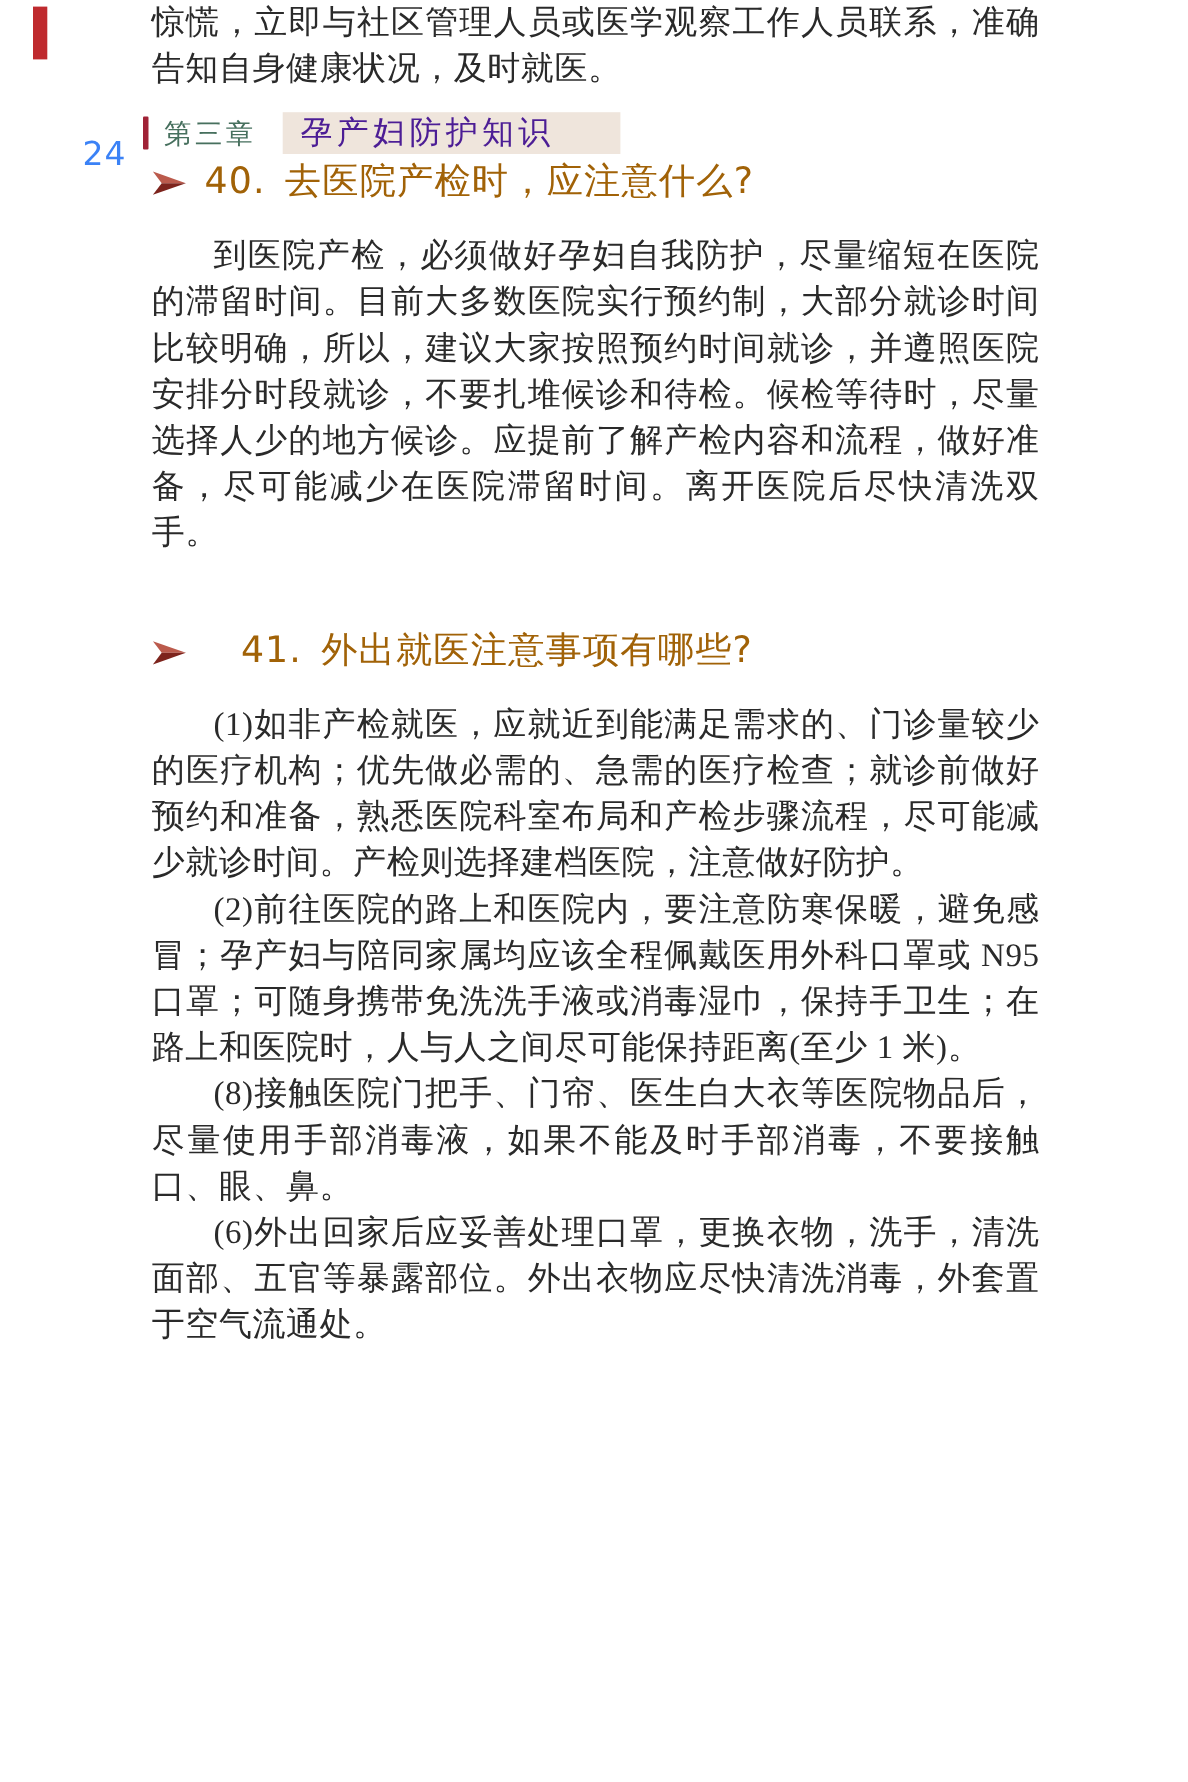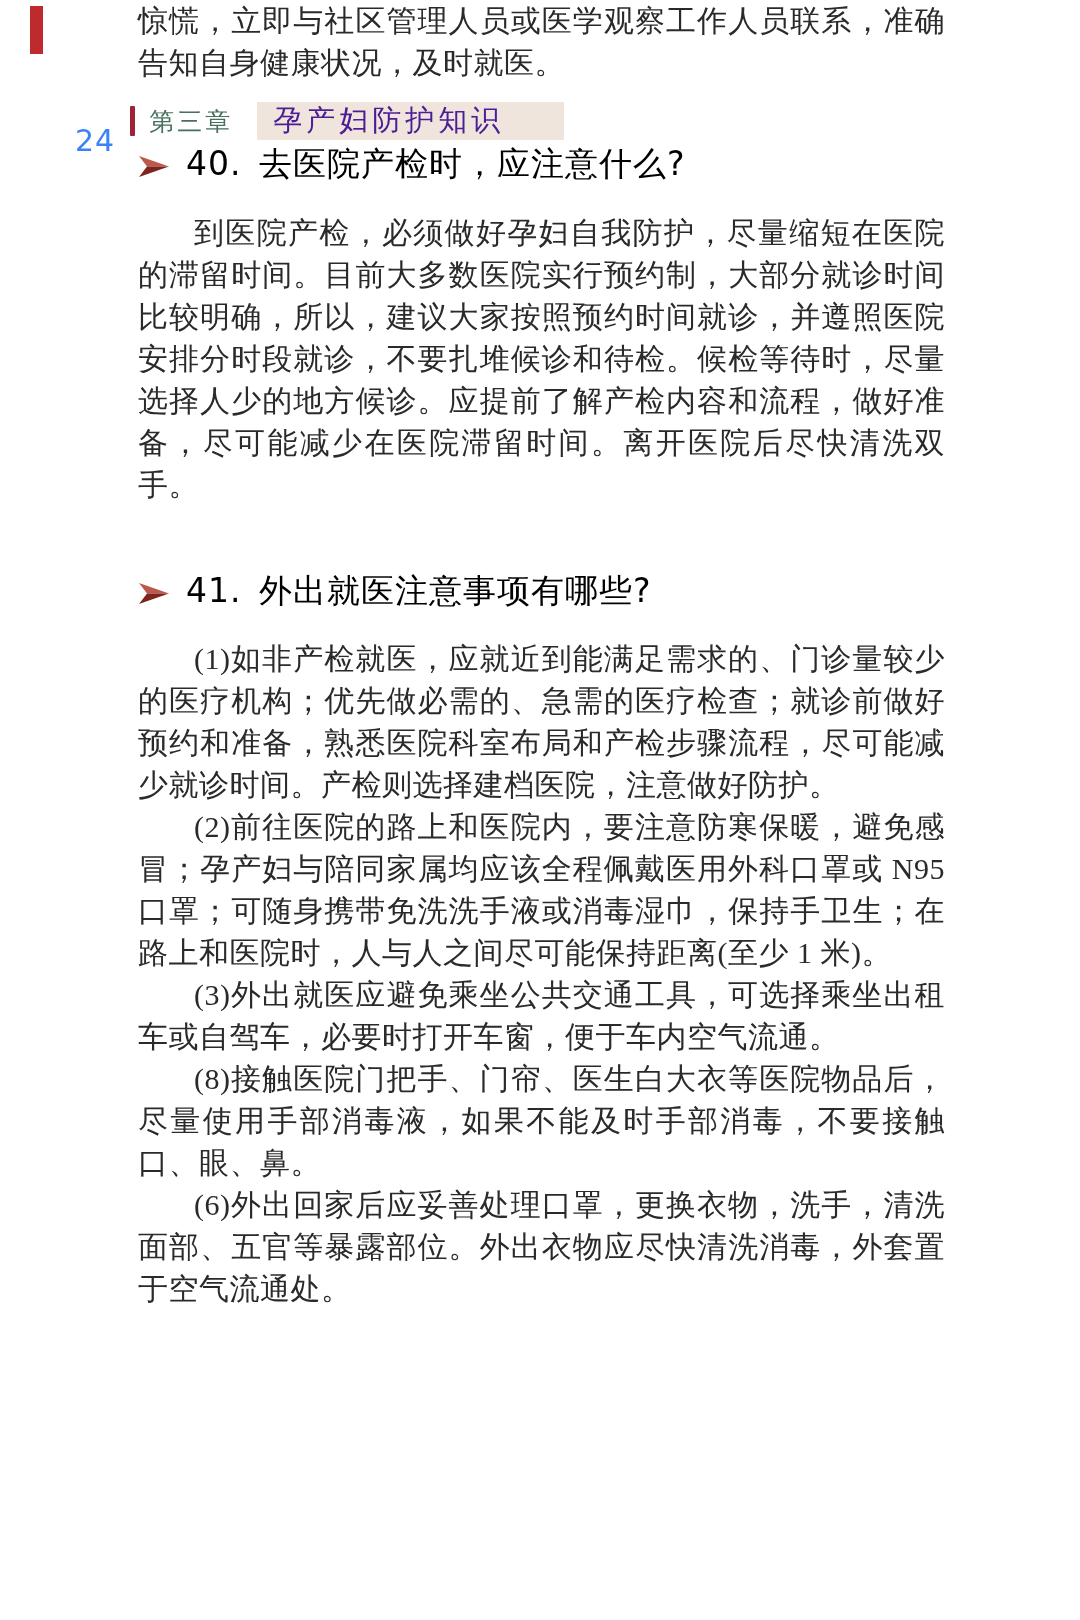--- a/index.html
+++ b/index.html
@@ -53,26 +53,26 @@
     letter-spacing:0.5px;
   }
   p.indent { text-indent:56px; }
   p.intro { }
   h2.section-heading {
     display:flex; align-items:center;
     margin:0;
     font-family:"DejaVu Sans","Liberation Sans",sans-serif;
     font-weight:500;
     font-size:33px; line-height:46px;
-    color:#000000;
+    color:#a16207;
     letter-spacing:1px;
     word-spacing:6px;
   }
   h2.first { margin-top:57px; margin-bottom:25px; }
-  h2.second { margin-top:62px; margin-bottom:24px; }
+  h2.second { margin-top:62px; margin-bottom:24px;gap:33px; }
   .arrow-wrap {
     display:inline-flex; align-items:center;
     margin-right:16px; margin-top:4px;
     flex:0 0 auto;
   }
 </style>
 </head>
 <body>
 
 <div class="page">
@@ -109,18 +109,17 @@
         <svg width="32" height="25" viewBox="0 0 32 25" aria-hidden="true">
           <polygon points="1,2 31,12.5 9,12.5" fill="#bb5a4c"></polygon>
           <polygon points="9,12.5 31,12.5 1,23" fill="#7d241d"></polygon>
         </svg>
       </span>
       <span>41. 外出就医注意事项有哪些?</span>
     </h2>
 
     <p class="body-para indent">(1)如非产检就医，应就近到能满足需求的、门诊量较少的医疗机构；优先做必需的、急需的医疗检查；就诊前做好预约和准备，熟悉医院科室布局和产检步骤流程，尽可能减少就诊时间。产检则选择建档医院，注意做好防护。</p>
     <p class="body-para indent">(2)前往医院的路上和医院内，要注意防寒保暖，避免感冒；孕产妇与陪同家属均应该全程佩戴医用外科口罩或 N95 口罩；可随身携带免洗洗手液或消毒湿巾，保持手卫生；在路上和医院时，人与人之间尽可能保持距离(至少 1 米)。</p>
-    <p class="body-para indent">(3)外出就医应避免乘坐公共交通工具，可选择乘坐出租车或自驾车，必要时打开车窗，便于车内空气流通。</p>
     <p class="body-para indent">(8)接触医院门把手、门帘、医生白大衣等医院物品后，尽量使用手部消毒液，如果不能及时手部消毒，不要接触口、眼、鼻。</p>
     <p class="body-para indent">(6)外出回家后应妥善处理口罩，更换衣物，洗手，清洗面部、五官等暴露部位。外出衣物应尽快清洗消毒，外套置于空气流通处。</p>
 
   </div>
 </div>
 
 </body></html>

